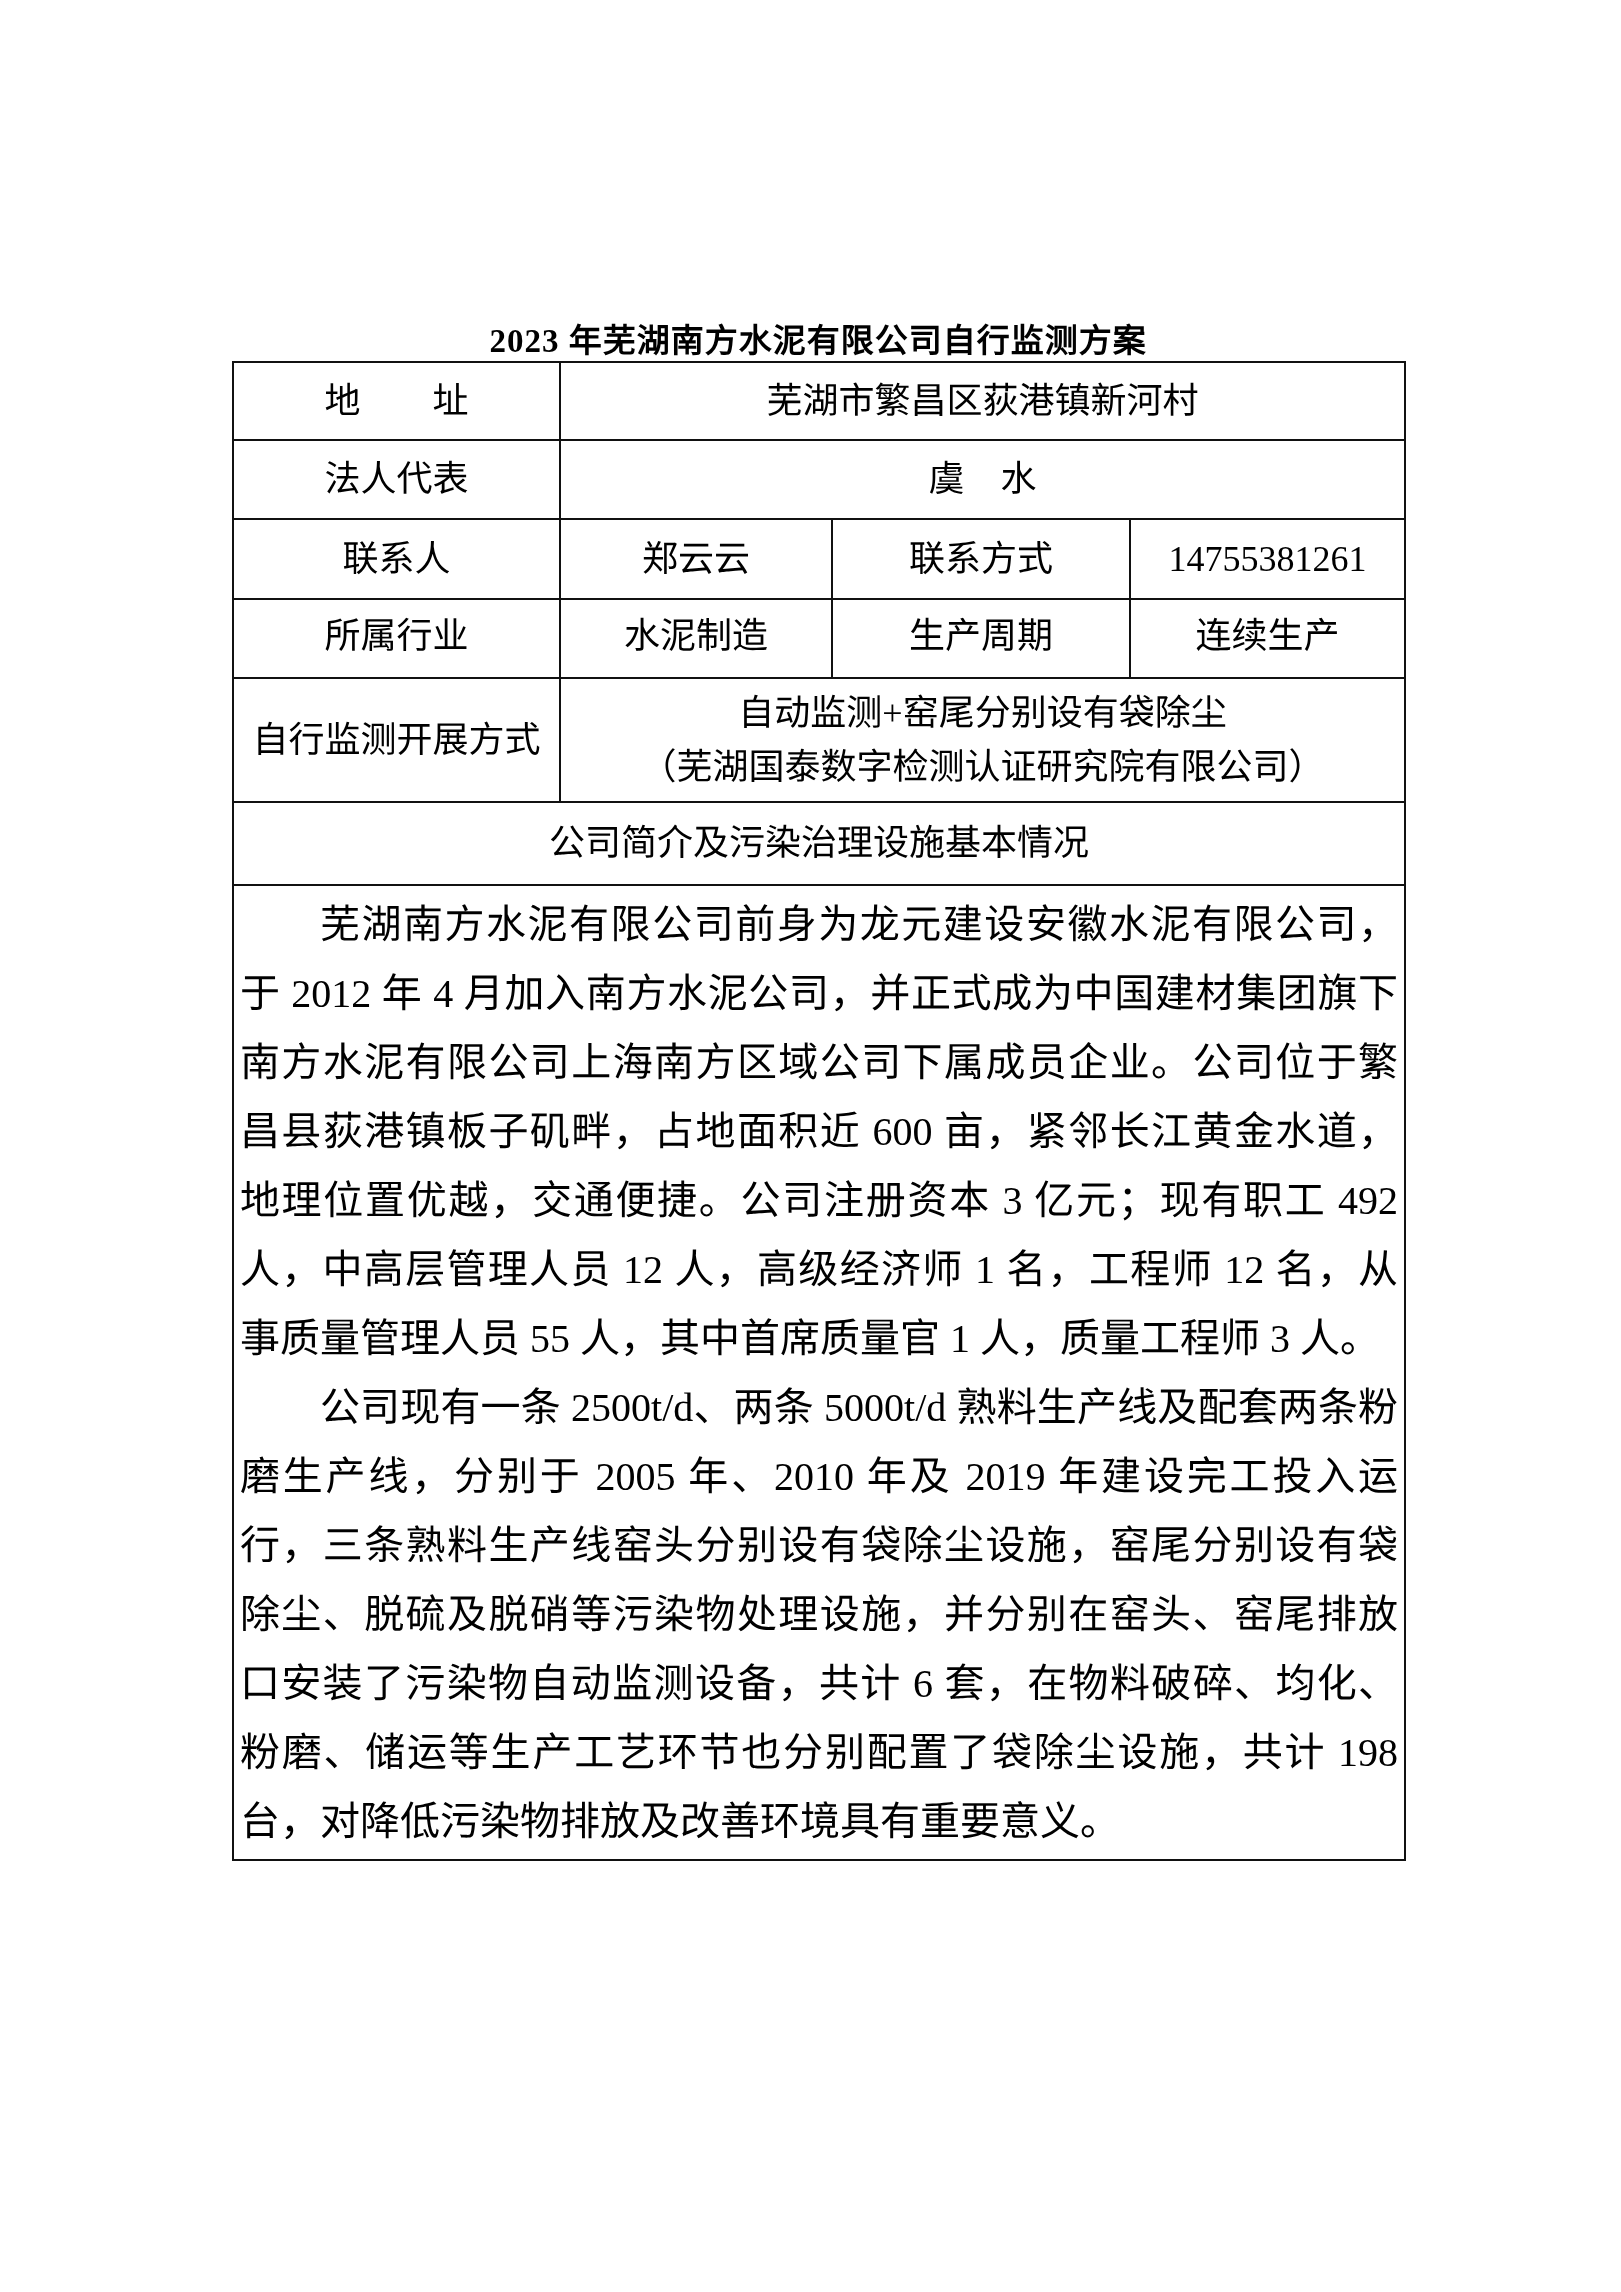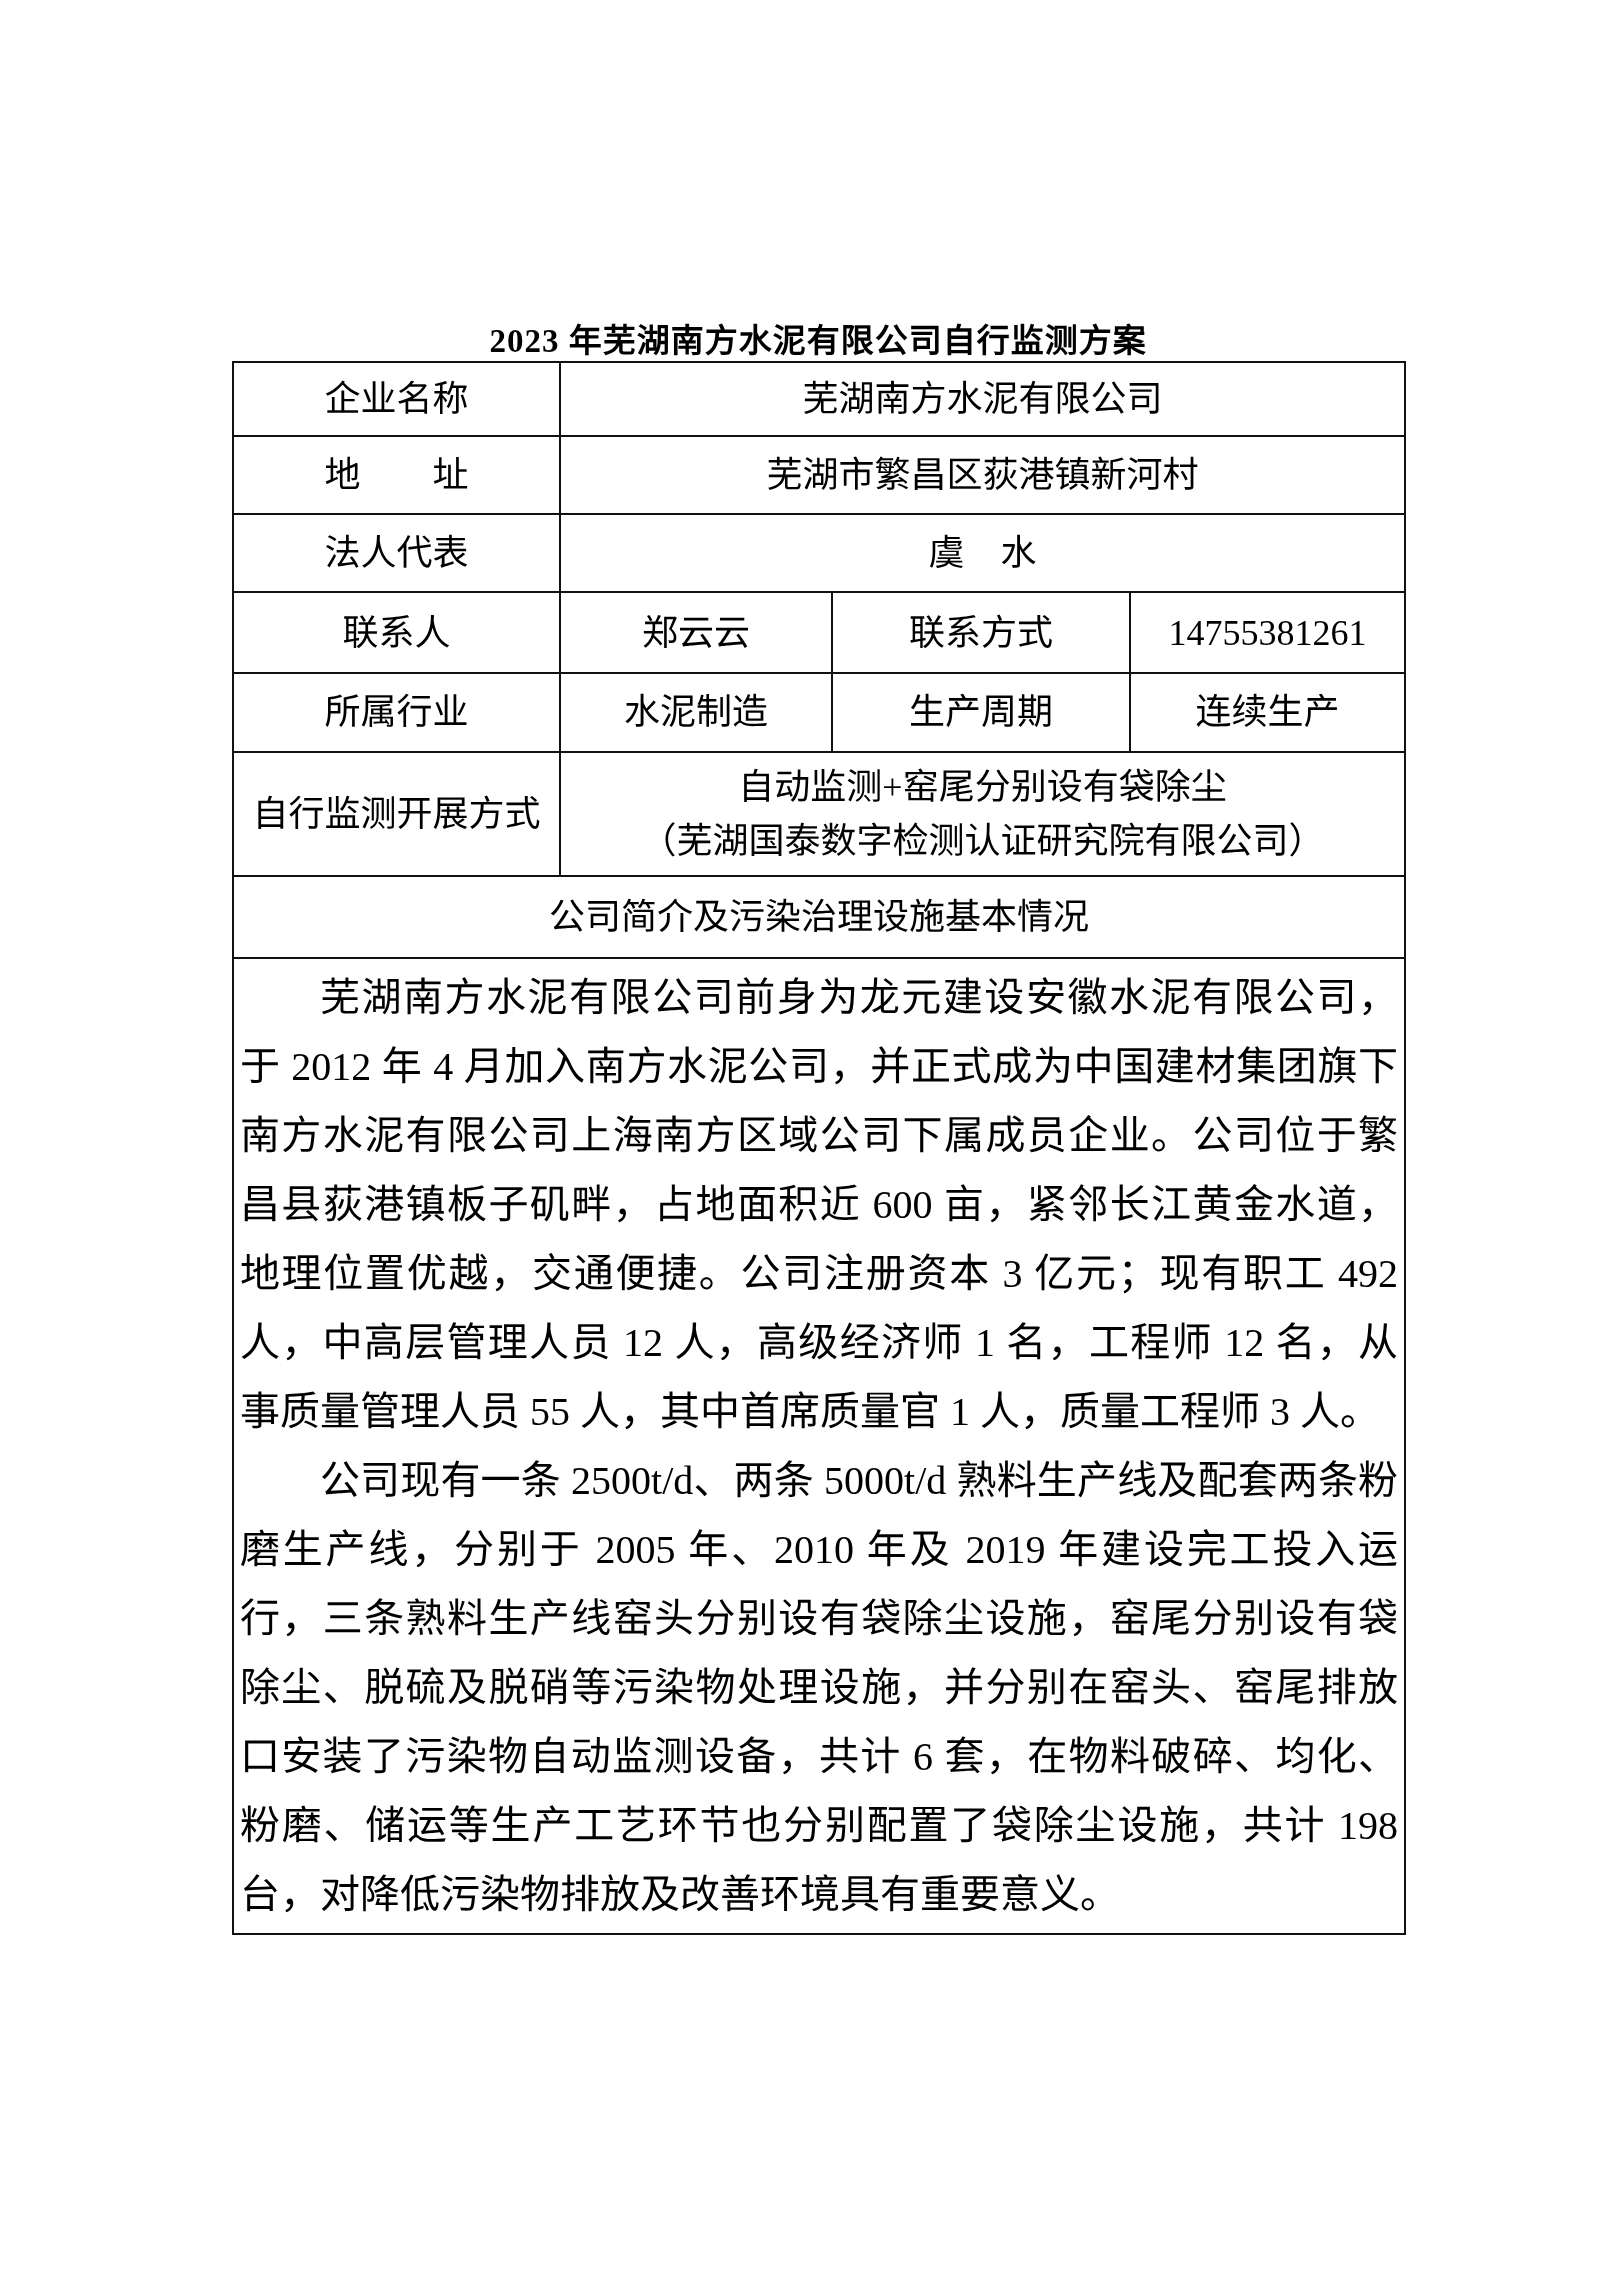--- a/index.html
+++ b/index.html
@@ -51,21 +51,21 @@
     vertical-align: middle;
     font-size: 36px;
     line-height: 1.45;
     padding: 3.9px 5.9px;
     overflow: hidden;
   }
   td.h-row1 { height: 64px; }
   td.h-row2 { height: 68px; }
   td.h-row3 { height: 69px; }
   td.h-row4 { height: 71px; }
-  td.h-row5 { height: 69px; }
+  td.h-row5 { height: 69px; font-family: Liberation Mono, monospace; }
   td.h-row6 { height: 114px; }
   td.h-row7 { height: 73px; }
   td.profile-content-cell {
     text-align: justify;
     vertical-align: top;
     padding: 25.5px 49px 11.8px 15.7px;
     border-top-width: 3.9px;
   }
   .profile-content-cell p {
     margin: 0;
@@ -86,24 +86,20 @@
 
 
   <table class="info-table">
     <colgroup>
       <col style="width:327px">
       <col style="width:272px">
       <col style="width:298px">
       <col style="width:275px">
     </colgroup>
     <tbody>
-      <tr>
-        <td class="h-row1">企业名称</td>
-        <td class="h-row1" colspan="3">芜湖南方水泥有限公司</td>
-      </tr>
       <tr>
         <td class="h-row2">地　　址</td>
         <td class="h-row2" colspan="3">芜湖市繁昌区荻港镇新河村</td>
       </tr>
       <tr>
         <td class="h-row3">法人代表</td>
         <td class="h-row3" colspan="3">虞　水</td>
       </tr>
       <tr>
         <td class="h-row4">联系人</td>

